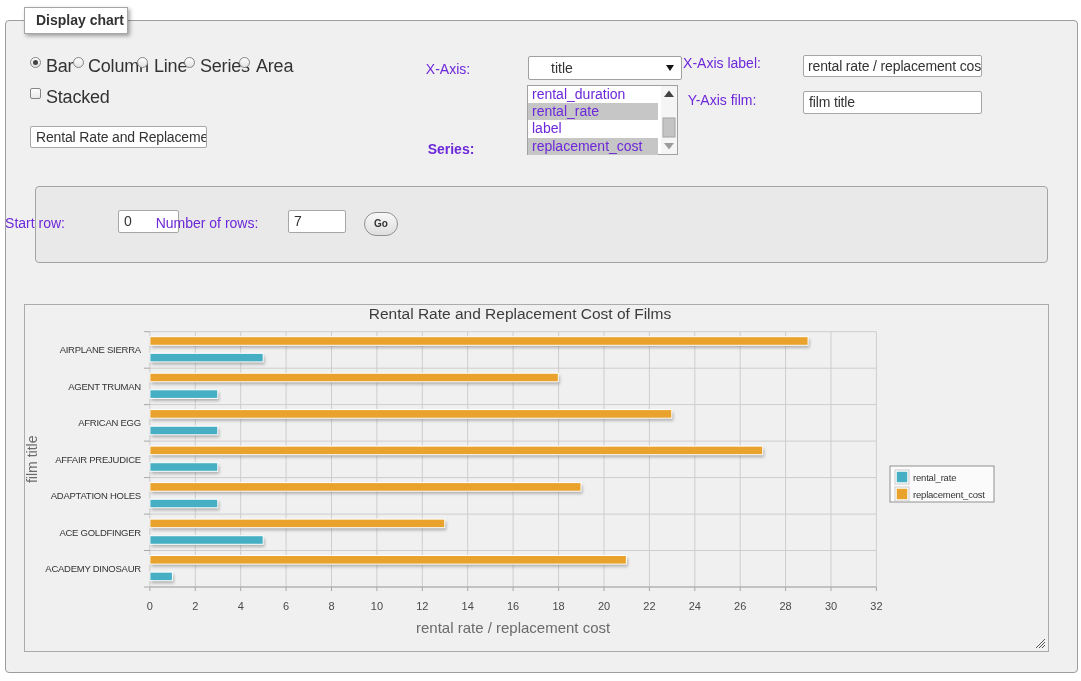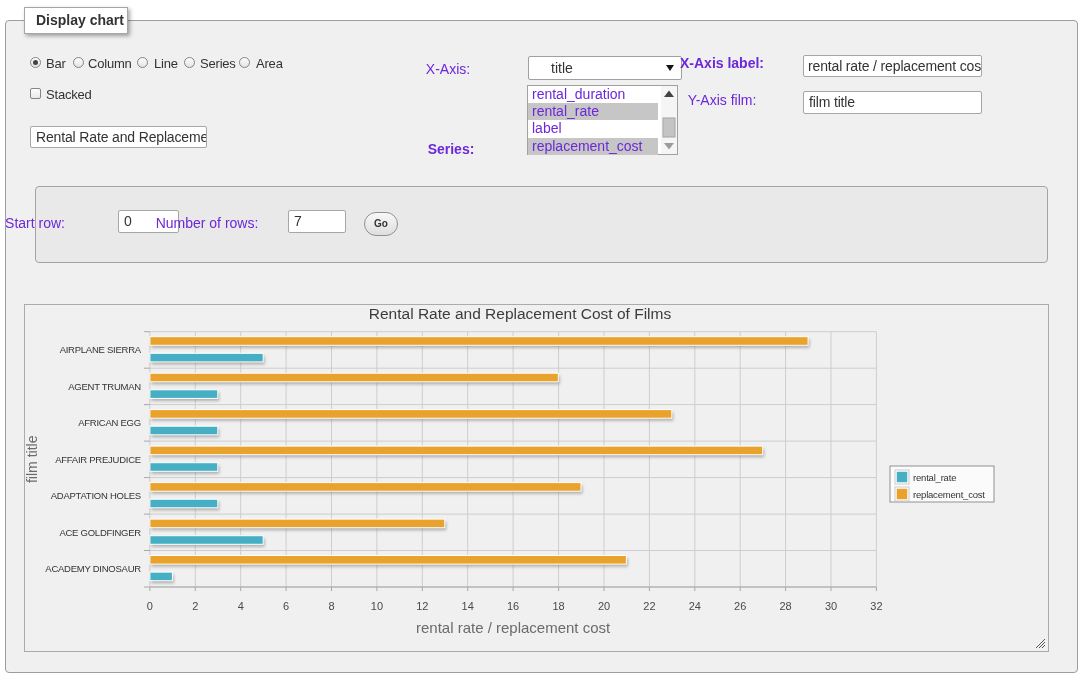--- a/index.html
+++ b/index.html
@@ -2,21 +2,21 @@
 <html><head><meta charset="utf-8"><style>
 *{margin:0;padding:0;box-sizing:border-box;}
 html,body{width:1081px;height:681px;background:#ffffff;font-family:"Liberation Sans",sans-serif;font-size:14px;color:#333;}
 .abs{position:absolute;}
 #fs{left:5px;top:20px;width:1073px;height:653px;background:#f0f0f0;border:1px solid #9d9d9d;border-radius:4px;}
 #legend{left:24px;top:7px;width:104px;height:27px;background:#ffffff;border:1px solid #a6a6a6;box-shadow:2px 2px 4px rgba(0,0,0,0.35);font-weight:bold;font-size:14px;color:#333;line-height:25px;padding-left:11px;}
 .radio{width:11px;height:11px;border:1px solid #858585;border-radius:50%;background:linear-gradient(#fdfdfd,#e3e3e3);display:inline-block;}
 .radio.on::after{content:"";position:absolute;left:2px;top:2px;width:5px;height:5px;border-radius:50%;background:#414141;}
 .cb{width:11px;height:11px;border:1px solid #858585;border-radius:2px;background:linear-gradient(#fdfdfd,#e9e9e9);display:inline-block;}
 .inp{background:#ffffff;border:1px solid #a6a6a6;border-radius:2px;color:#333;font-size:14px;letter-spacing:-0.15px;font-family:"Liberation Sans",sans-serif;line-height:20px;padding:0 0 0 5px;overflow:hidden;white-space:nowrap;}
-.rlbl{color:#333;font-size:13px;letter-spacing:-0.2px;}
+.rlbl{color:#333;font-size:18px;letter-spacing:-0.2px;}
 .rt{color:#6d28d9;text-align:center;white-space:nowrap;}
 #panel{left:35px;top:186px;width:1013px;height:77px;background:#e9e9e9;border:1px solid #a3a3a3;border-radius:4px;}
 #gobtn{left:364px;top:212px;width:34px;height:24px;border:1px solid #909090;border-radius:12px;background:linear-gradient(#f8f8f8,#dedede);font-weight:bold;font-size:10px;color:#333;text-align:center;line-height:22px;}
 #chartbox{left:24px;top:304px;width:1025px;height:348px;border:1px solid #ababab;background:#f0f0f0;}
 #xsel{left:528px;top:56px;width:154px;height:24px;background:#fff;border:1px solid #a0a0a0;border-radius:2px;line-height:22px;padding-left:22px;}
 #xsel .arr{position:absolute;right:7px;top:8px;width:0;height:0;border-left:4px solid transparent;border-right:4px solid transparent;border-top:6.5px solid #151515;}
 #mlist{left:527px;top:85px;width:151px;height:70px;background:#ffffff;border:1px solid #a0a0a0;}
 .opt{height:17.2px;line-height:17.2px;padding-left:4px;font-size:14px;color:#6d28d9;white-space:nowrap;width:130px;}
 .opt.sel{background:#c6c6c6;}
 #sbar{position:absolute;right:0;top:0;width:16px;height:68px;background:#f5f5f5;}
@@ -52,21 +52,21 @@
  <div class="opt sel">replacement_cost</div>
  <div id="sbar">
    <svg width="16" height="68">
      <polygon points="8,4.5 13,11 3,11" fill="#424242"></polygon>
      <rect x="2" y="32" width="12" height="19" fill="#c4c4c4" stroke="#a4a4a4" stroke-width="1"></rect>
      <polygon points="3,57 13,57 8,63.5" fill="#9b9b9b"></polygon>
    </svg>
  </div>
 </div>
 
-<span class="abs rt" style="left:647px;top:55px;width:150px;font-weight:bold;">X-Axis label:</span>
+<span class="abs rt" style="left:647px;top:55px;width:150px;">X-Axis label:</span>
 <div class="abs inp" style="left:803px;top:55px;width:179px;height:22px;padding-left:4px;">rental rate / replacement cost</div>
 <span class="abs rt" style="left:647px;top:92px;width:150px;">Y-Axis film:</span>
 <div class="abs inp" style="left:803px;top:91px;width:179px;height:23px;">film title</div>
 
 <div class="abs" id="panel"></div>
 <span class="abs rt" style="left:-40px;top:215px;width:150px;">Start row:</span>
 <div class="abs inp" style="left:118px;top:210px;width:61px;height:23px;">0</div>
 <span class="abs rt" style="left:132px;top:215px;width:150px;">Number of rows:</span>
 <div class="abs inp" style="left:288px;top:210px;width:58px;height:23px;">7</div>
 <div class="abs" id="gobtn">Go</div>

